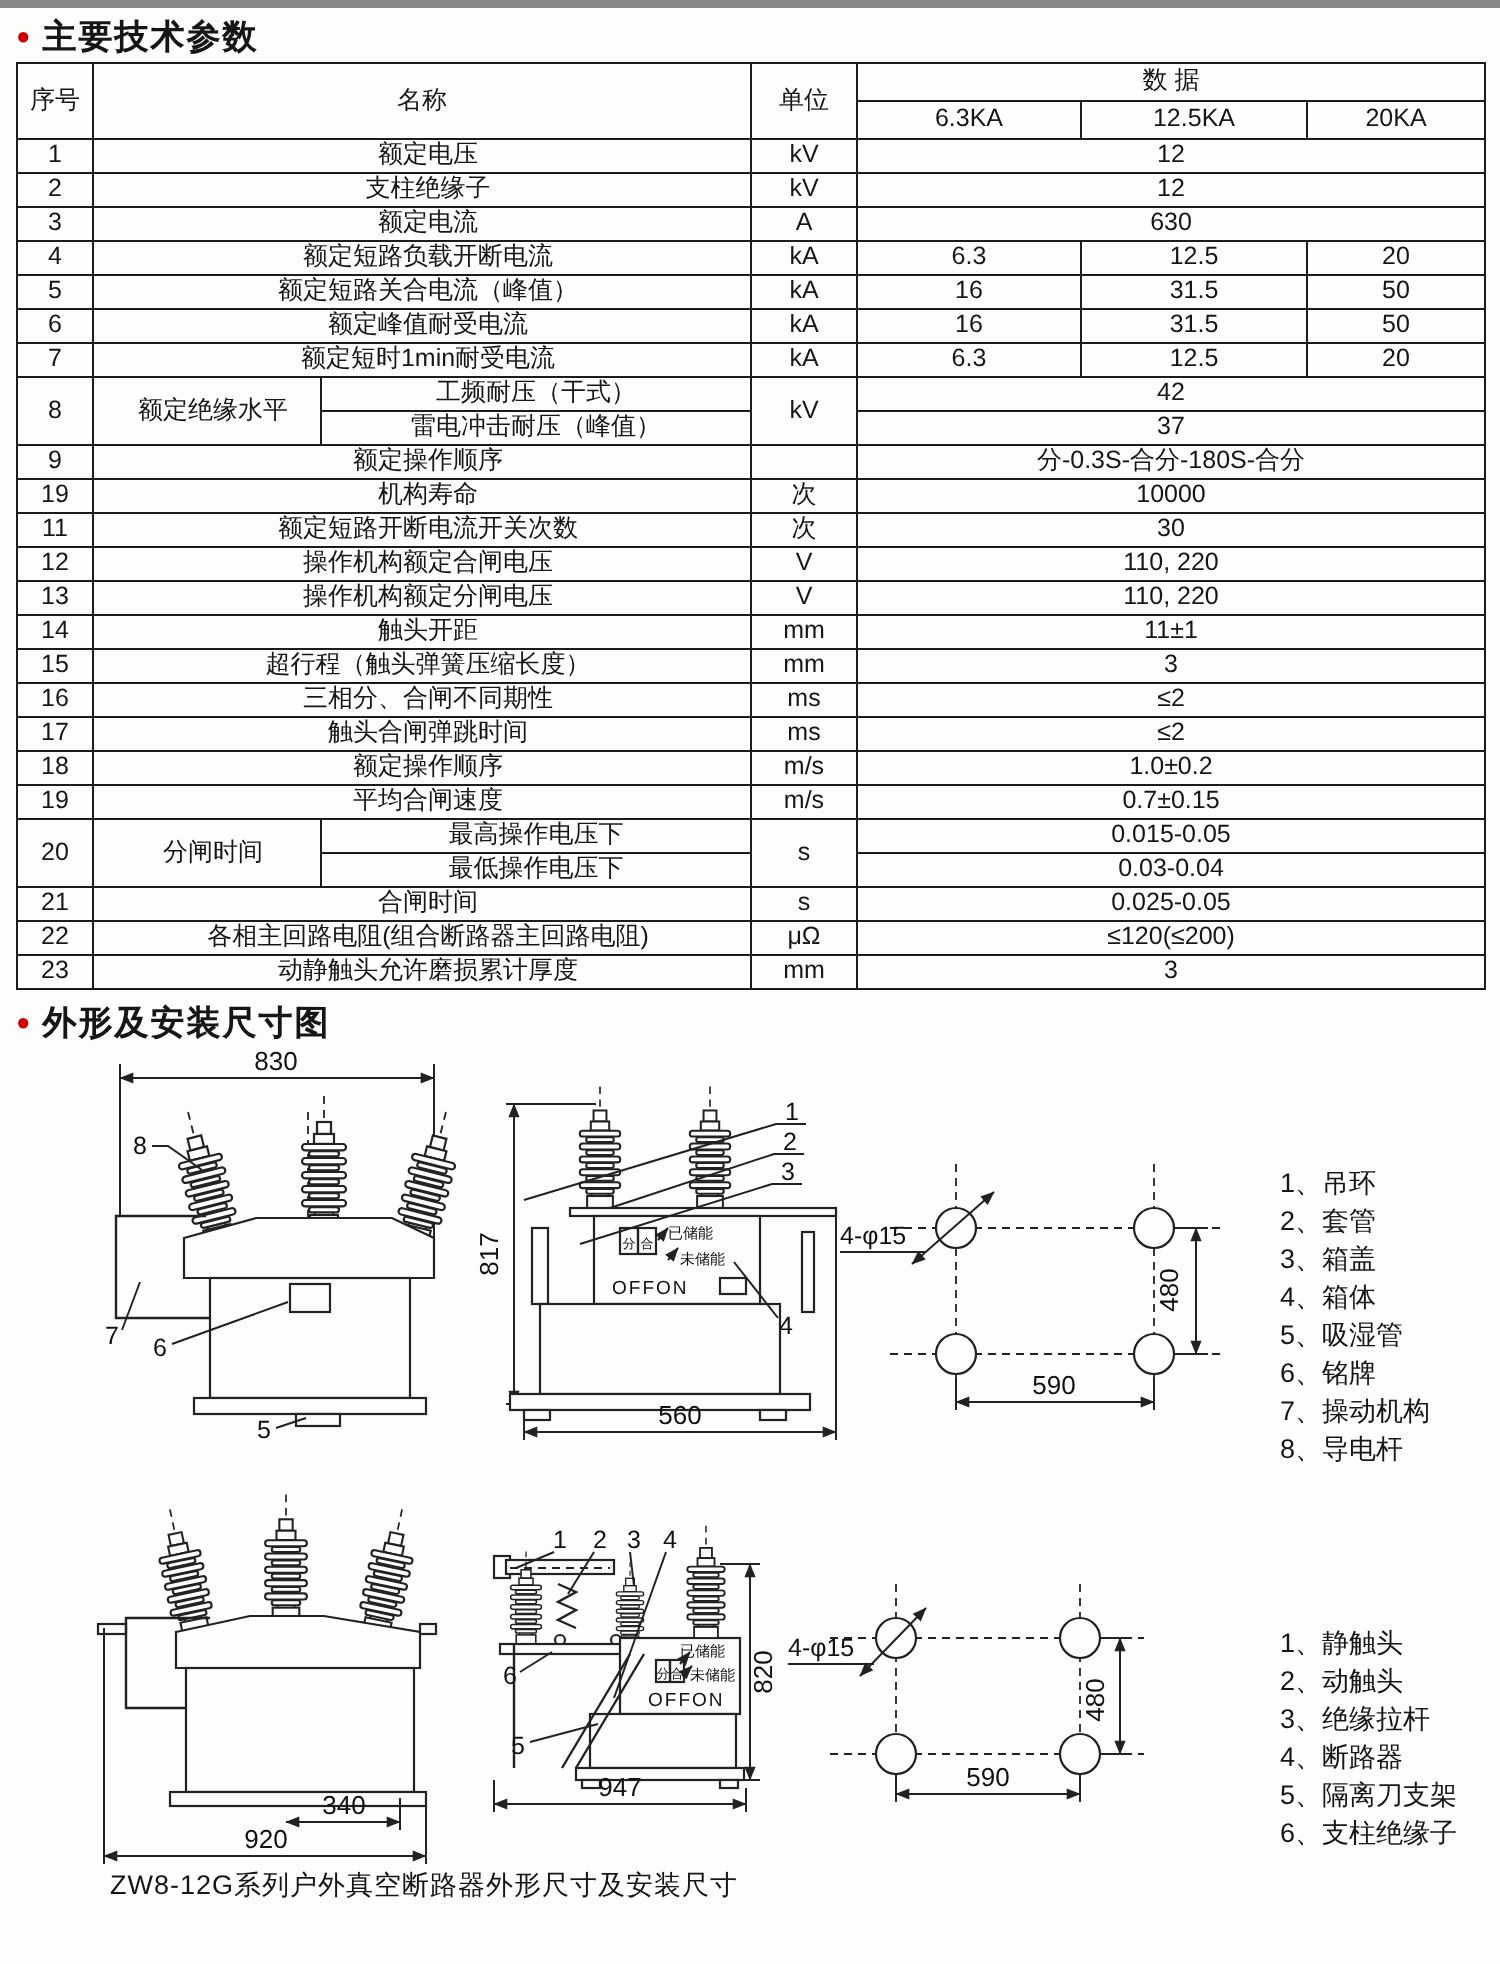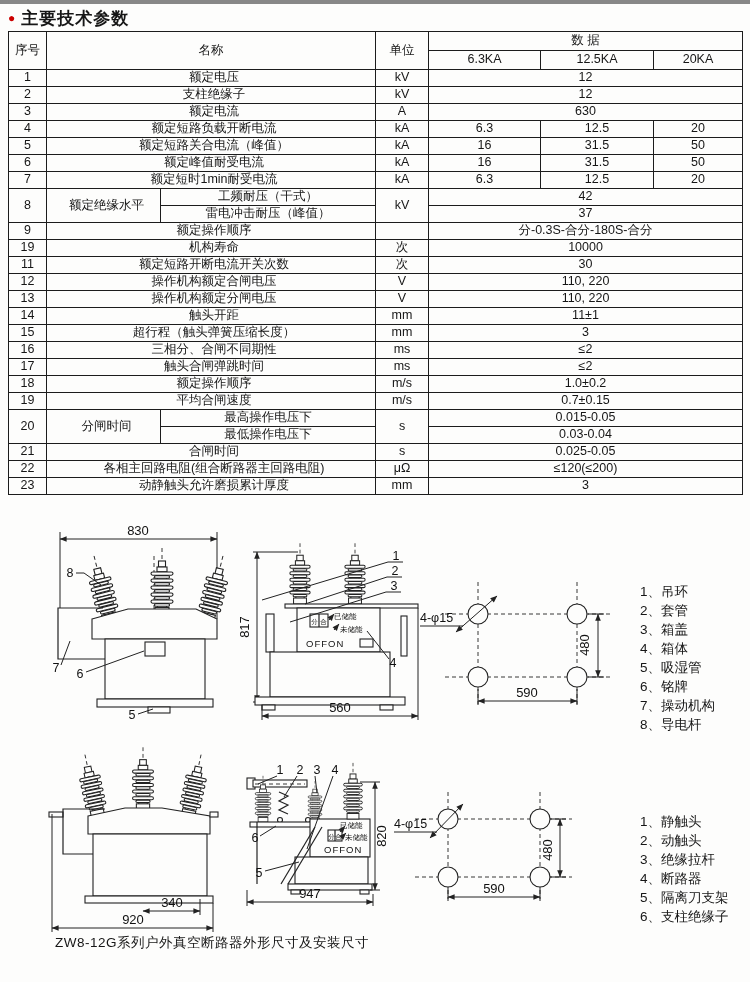--- a/index.html
+++ b/index.html
@@ -211,20 +211,21 @@
         </tr>
     <tr>
           <td>23</td>
           <td class="nm" colspan="2">动静触头允许磨损累计厚度</td>
           <td>mm</td>
           <td colspan="3">3</td>
         </tr>
   </tbody>
     </table>
 
+  <div class="sec-title" style="top:496px"><span class="blt" style="color:#cc0000">●</span><span>外形及安装尺寸图</span></div>
 
   <svg id="figs" width="750" height="462" viewBox="0 520 750 462">
     <defs>
       <marker id="ar" viewBox="0 0 10 10" refX="9.5" refY="5" markerWidth="9" markerHeight="7" orient="auto-start-reverse">
         <path d="M0,1 L10,5 L0,9 Z" fill="#222"></path>
         </marker>
       <g id="bsh">
         <line class="dsh" x1="0" y1="-66" x2="0" y2="-52"></line>
         <rect class="fw" x="-3.5" y="-53" width="7" height="6"></rect>
         <rect class="fw" x="-5" y="-47" width="10" height="5"></rect>

